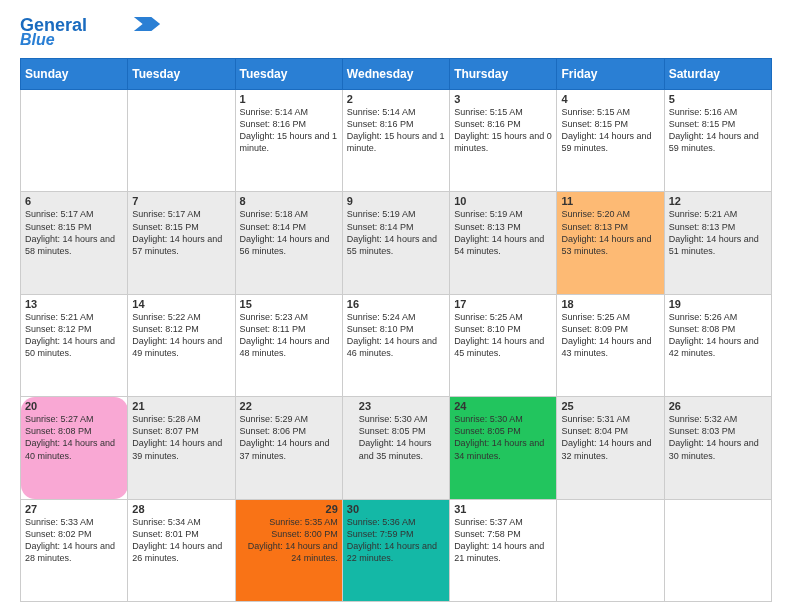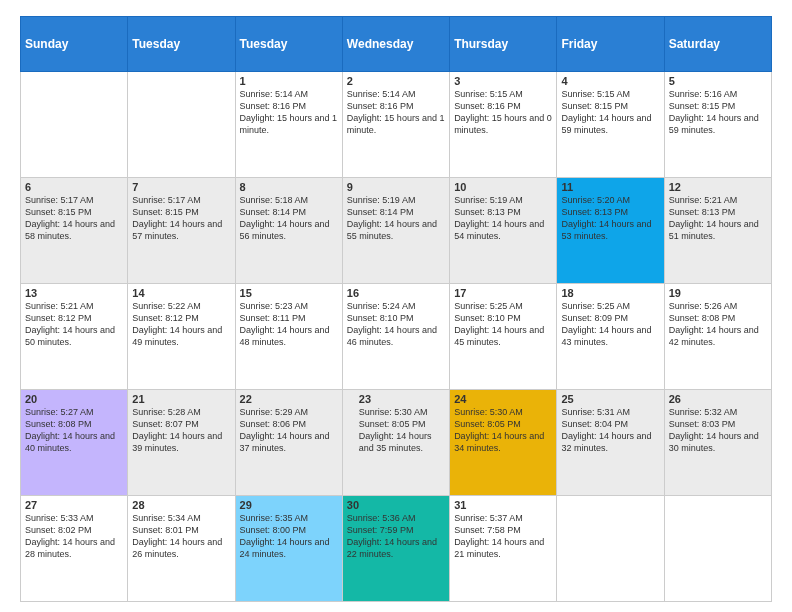--- a/index.html
+++ b/index.html
@@ -60,21 +60,21 @@
       border: 1px solid #ccc;
       border-collapse: collapse;
       width: 100%;
       table-layout: fixed;
     }
     .calendar th {
       background: #2a7fd4;
       color: #fff;
       font-size: 12px;
       font-weight: bold;
-      padding: 20px 4px;
+      padding: 8px 4px;
       text-align: left;
       border: 1px solid #1a6bbf;
     }
     .calendar td {
       border: 1px solid #ccc;
       vertical-align: top;
       padding: 3px 4px;
       font-size: 9.5px;
       color: #333;
       background: #fff;
@@ -99,20 +99,37 @@
       font-size: 9px;
       line-height: 1.35;
       color: #333;
     }
     .empty { background: #fff !important; }
   </style>
 </head>
 <body>
 
 <div class="page">
+  <div class="header">
+    <div class="logo">
+      <div style="display:flex;align-items:center;">
+        <span class="logo-text">
+          <span class="blue">General</span>
+        </span>
+        <svg class="logo-arrow" viewBox="0 0 30 16">
+          <polygon points="0,0 20,0 30,8 20,16 0,16 10,8" fill="#2a7fd4"></polygon>
+        </svg>
+      </div>
+      <span class="logo-text" style="color:#2a7fd4;font-style:italic;font-size:16px;margin-top:-2px;">Blue</span>
+    </div>
+    <div class="title-block">
+      <div class="month-title"></div>
+      <div class="subtitle"></div>
+    </div>
+  </div>
 
   <table class="calendar">
     <thead>
       <tr>
       <th>Sunday</th>
           <th>Tuesday</th>
           <th>Tuesday</th>
           <th>Wednesday</th>
           <th>Thursday</th>
           <th>Friday</th>
@@ -158,21 +175,21 @@
         <div class="day-info">Sunrise: 5:18 AM<br>Sunset: 8:14 PM<br>Daylight: 14 hours and 56 minutes.</div>
           </td>
           <td style="background: rgb(235, 235, 235);">
             <span class="day-num">9</span>
         <div class="day-info">Sunrise: 5:19 AM<br>Sunset: 8:14 PM<br>Daylight: 14 hours and 55 minutes.</div>
           </td>
           <td style="background: rgb(235, 235, 235);">
             <span class="day-num">10</span>
         <div class="day-info">Sunrise: 5:19 AM<br>Sunset: 8:13 PM<br>Daylight: 14 hours and 54 minutes.</div>
           </td>
-          <td style="background: #0ea5e9; margin-left: 44px;">
+          <td style="background: #fdba74; margin-left: 44px;">
             <span class="day-num">11</span>
         <div class="day-info">Sunrise: 5:20 AM<br>Sunset: 8:13 PM<br>Daylight: 14 hours and 53 minutes.</div>
           </td>
           <td style="background: rgb(235, 235, 235);">
             <span class="day-num">12</span>
         <div class="day-info">Sunrise: 5:21 AM<br>Sunset: 8:13 PM<br>Daylight: 14 hours and 51 minutes.</div>
           </td>
         </tr>
         <tr>
           <td style="background: rgb(255, 255, 255);">
@@ -198,37 +215,37 @@
           <td style="background: rgb(255, 255, 255);">
             <span class="day-num">18</span>
         <div class="day-info">Sunrise: 5:25 AM<br>Sunset: 8:09 PM<br>Daylight: 14 hours and 43 minutes.</div>
           </td>
           <td style="background: rgb(255, 255, 255);">
             <span class="day-num">19</span>
         <div class="day-info">Sunrise: 5:26 AM<br>Sunset: 8:08 PM<br>Daylight: 14 hours and 42 minutes.</div>
           </td>
         </tr>
         <tr>
-          <td style="background: #c4b5fd;">
+          <td style="background: #f9a8d4; border-radius: 14px;">
             <span class="day-num">20</span>
         <div class="day-info">Sunrise: 5:27 AM<br>Sunset: 8:08 PM<br>Daylight: 14 hours and 40 minutes.</div>
           </td>
           <td style="background: rgb(235, 235, 235);">
             <span class="day-num">21</span>
         <div class="day-info">Sunrise: 5:28 AM<br>Sunset: 8:07 PM<br>Daylight: 14 hours and 39 minutes.</div>
           </td>
           <td style="background: rgb(235, 235, 235);">
             <span class="day-num">22</span>
         <div class="day-info">Sunrise: 5:29 AM<br>Sunset: 8:06 PM<br>Daylight: 14 hours and 37 minutes.</div>
           </td>
           <td style="background: rgb(235, 235, 235); padding-left: 16px;">
             <span class="day-num">23</span>
         <div class="day-info">Sunrise: 5:30 AM<br>Sunset: 8:05 PM<br>Daylight: 14 hours and 35 minutes.</div>
           </td>
-          <td style="background: #eab308;">
+          <td style="background: #22c55e;">
             <span class="day-num">24</span>
         <div class="day-info">Sunrise: 5:30 AM<br>Sunset: 8:05 PM<br>Daylight: 14 hours and 34 minutes.</div>
           </td>
           <td style="background: rgb(235, 235, 235);">
             <span class="day-num">25</span>
         <div class="day-info">Sunrise: 5:31 AM<br>Sunset: 8:04 PM<br>Daylight: 14 hours and 32 minutes.</div>
           </td>
           <td style="background: rgb(235, 235, 235);">
             <span class="day-num">26</span>
         <div class="day-info">Sunrise: 5:32 AM<br>Sunset: 8:03 PM<br>Daylight: 14 hours and 30 minutes.</div>
@@ -236,21 +253,21 @@
         </tr>
         <tr>
           <td style="background: rgb(255, 255, 255);">
             <span class="day-num">27</span>
         <div class="day-info">Sunrise: 5:33 AM<br>Sunset: 8:02 PM<br>Daylight: 14 hours and 28 minutes.</div>
           </td>
           <td style="background: rgb(255, 255, 255); margin-top: 48px;">
             <span class="day-num">28</span>
         <div class="day-info">Sunrise: 5:34 AM<br>Sunset: 8:01 PM<br>Daylight: 14 hours and 26 minutes.</div>
           </td>
-          <td style="background: #7dd3fc;">
+          <td style="background: #f97316; text-align: right;">
             <span class="day-num">29</span>
         <div class="day-info">Sunrise: 5:35 AM<br>Sunset: 8:00 PM<br>Daylight: 14 hours and 24 minutes.</div>
           </td>
           <td style="background: #14b8a6;">
             <span class="day-num">30</span>
         <div class="day-info">Sunrise: 5:36 AM<br>Sunset: 7:59 PM<br>Daylight: 14 hours and 22 minutes.</div>
           </td>
           <td style="background: rgb(255, 255, 255);">
             <span class="day-num">31</span>
         <div class="day-info">Sunrise: 5:37 AM<br>Sunset: 7:58 PM<br>Daylight: 14 hours and 21 minutes.</div>

